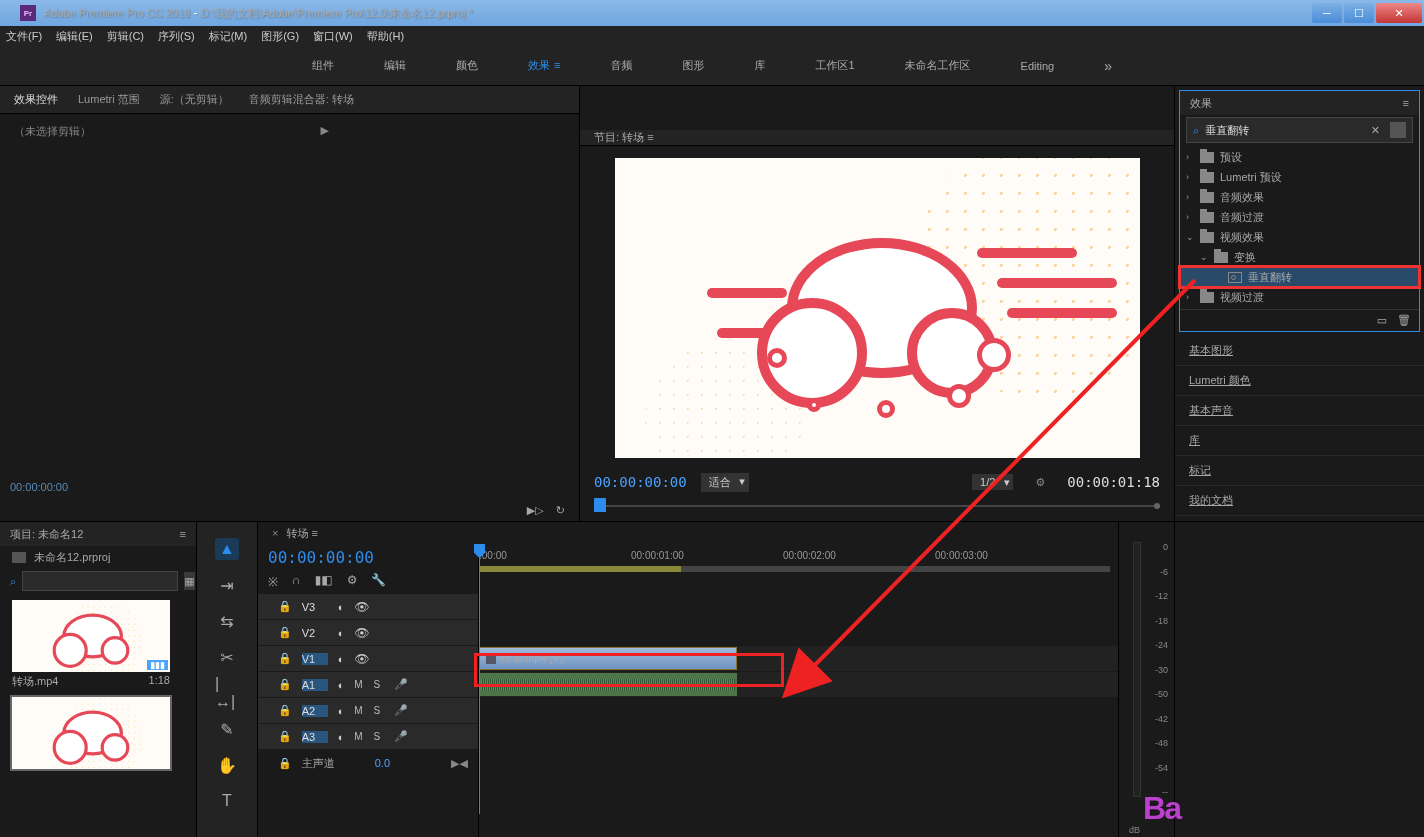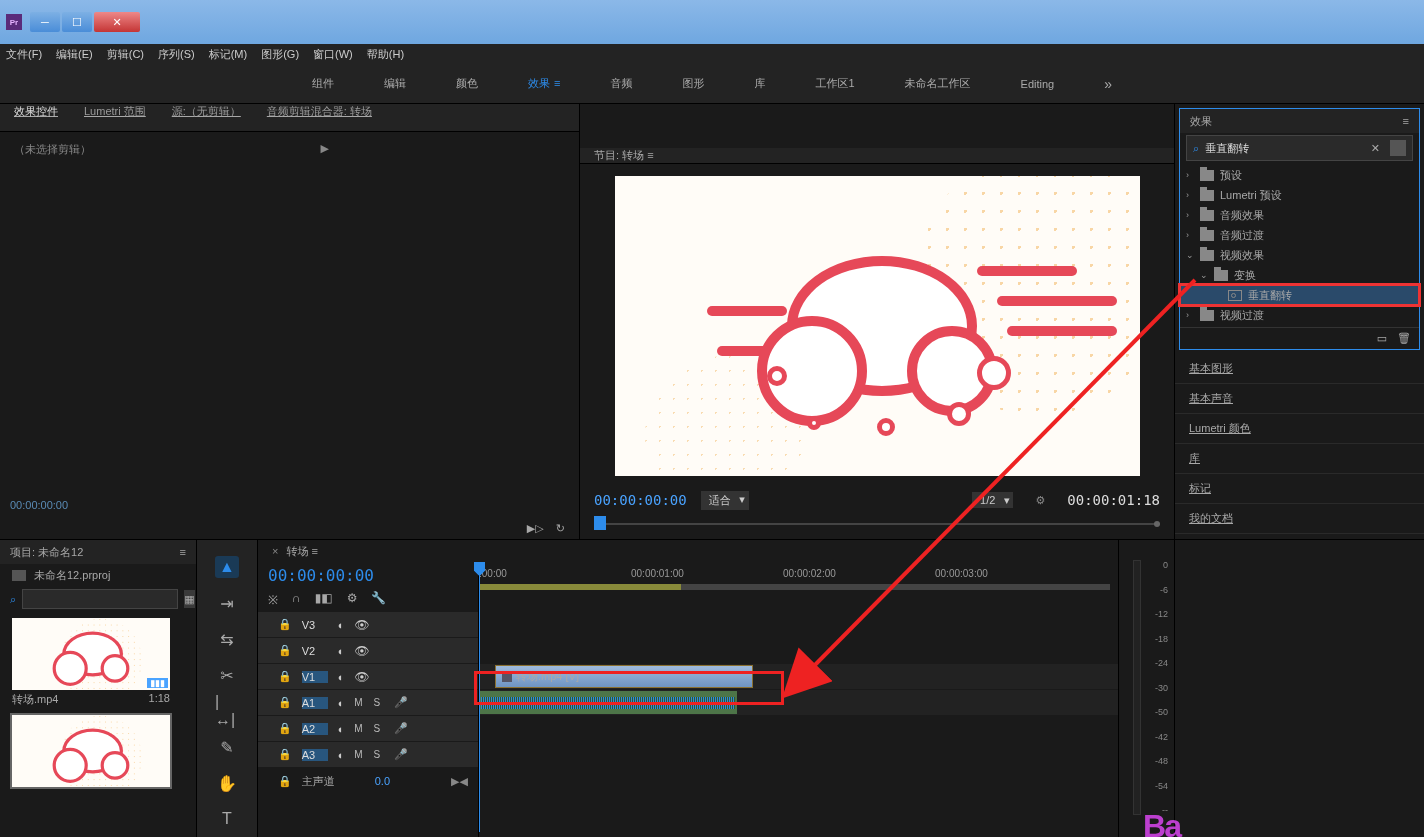--- a/index.html
+++ b/index.html
@@ -1,19 +1,19 @@
 <!DOCTYPE html>
 <html><head>
 <meta charset="utf-8">
 <style>
 * { margin: 0; padding: 0; box-sizing: border-box; font-family: "Microsoft YaHei", Arial, sans-serif; font-size: 11px; color: #a8a8a8; }
 body { width: 1424px; height: 837px; background: #232323; overflow: hidden; }
 
 
-.titlebar { height: 44px; background: linear-gradient(#8bb8e8, #6fa7e0); display: flex; align-items: center; padding-left: 6px; }
+.titlebar { height: 26px; background: linear-gradient(#8bb8e8, #6fa7e0); display: flex; align-items: center; padding-left: 20px; }
 .titlebar .pr-icon { width: 16px; height: 16px; background: #5a2b7a; display: inline-flex; align-items: center; justify-content: center; color: #e6b3ff; font-size: 8px; font-weight: bold; margin-right: 8px; }
 .titlebar .title { color: #fff; font-size: 12px; flex: 1; text-shadow: 1px 1px 2px rgba(0,0,0,.3); }
 .win-btns { display: flex; }
 .win-btns div { width: 30px; height: 20px; margin-right: 2px; display: flex; align-items: center; justify-content: center; color: #fff; font-size: 11px; }
 .win-min { background: linear-gradient(#7db0e4, #4a8dd8); border-radius: 2px; }
 .win-max { background: linear-gradient(#7db0e4, #4a8dd8); border-radius: 2px; }
 .win-close { background: linear-gradient(#e88, #c43535); border-radius: 2px; width: 46px !important; }
 
 
 .menubar { height: 20px; background: #232323; display: flex; align-items: center; padding-left: 6px; gap: 14px; }
@@ -23,21 +23,21 @@
 .wsbar { height: 40px; background: #232323; display: flex; align-items: center; justify-content: center; gap: 30px; border-bottom: 1px solid #000; }
 .wsbar span { color: #aaa; padding: 4px 10px; }
 .wsbar .active { color: #2d8ceb; position: relative; }
 .wsbar .active::after { content: "≡"; color: #2d8ceb; margin-left: 4px; }
 .wsbar .more { font-size: 14px; }
 
 .main { display: flex; height: 435px; }
 
 
 .fx-controls { width: 580px; background: #1a1a1a; border-right: 1px solid #000; display: flex; flex-direction: column; }
-.panel-tabs { height: 28px; display: flex; align-items: flex-start; gap: 26px; padding-left: 14px; border-bottom: 1px solid #000; background: #232323; text-decoration: underline; }
+.panel-tabs { height: 28px; display: flex; align-items: center; gap: 20px; padding-left: 14px; border-bottom: 1px solid #000; background: #232323; }
 .panel-tabs span { color: #999; }
 .panel-tabs .active { color: #ddd; }
 .fx-body { flex: 1; background: #1a1a1a; padding: 10px 14px; position: relative; }
 .noclip { color: #888; }
 .noclip-arrow { position: absolute; right: 250px; color: #888; }
 .fx-time { height: 20px; padding: 2px 10px; color: #5a8bb5; }
 .fx-foot { height: 22px; display: flex; justify-content: flex-end; gap: 12px; padding-right: 14px; align-items: center; color: #555; }
 
 
 .program { flex: 1; background: #1a1a1a; display: flex; flex-direction: column; }
@@ -153,21 +153,21 @@
 .track-head .tgl { color:#ccc; }
 .track-head .eye { color:#ccc; font-size:12px; }
 .track-head .mic { color:#666; }
 .track-head .ms { color:#bbb; font-size:10px; letter-spacing:4px; }
 .track-master { height:26px; display:flex; align-items:center; gap:10px; padding-left:20px; }
 .track-master .val { color:#4aa3ff; margin-left:30px; }
 
 .tl-tracks-right { flex:1; position:relative; border-left:1px solid #000; }
 .track-lane { height:26px; background:#222; border-bottom:1px solid #1a1a1a; position:relative; }
 .track-lane.dark { background:#1a1a1a; }
-.clip-v { position:absolute; left:16px; top:1px; height:23px; width:258px; background:linear-gradient(#9fbbdd,#6f94c2); border:1px solid #8a7030; display:flex; align-items:center; padding-left:6px; color:#222; font-size:10px; }
+.clip-v { position:absolute; left:0; top:1px; height:23px; width:258px; background:linear-gradient(#9fbbdd,#6f94c2); border:1px solid #8a7030; display:flex; align-items:center; padding-left:6px; color:#222; font-size:10px; }
 .clip-v .cicon{width:10px;height:10px;background:#556;margin-right:4px;}
 .clip-a { position:absolute; left:0; top:1px; height:23px; width:258px; background:#4d7548; }
 .clip-a::after { content:""; position:absolute; left:2px; right:2px; top:6px; height:12px; background:
   repeating-linear-gradient(90deg,#2d8ceb 0 1px,transparent 1px 2px),
   linear-gradient(#2d5530,#2d5530); opacity:.9;}
 .red-box { position:absolute; border:3px solid #e22; }
 .red-box.tl { left:216px; top:131px; width:310px; height:34px; }
 
 
 .arrow-svg { position:absolute; pointer-events:none; z-index:50; }
@@ -180,20 +180,21 @@
 .meter-wm { position:absolute; right:-6px; bottom:10px; color:#d946ef; font-size:32px; font-weight:bold; opacity:.85; letter-spacing:-2px;}
 .meter-db { position:absolute; left:10px; bottom:2px; color:#888; font-size:9px;}
 
 .right-lower { width:250px; background:#1a1a1a; border-left:1px solid #000; }
 </style>
 </head>
 <body>
 
 <div class="titlebar">
   <span class="pr-icon">Pr</span>
+  <span class="title"><span>Adobe Premiere Pro CC 2018</span> - <span>D:\我的文档\Adobe\Premiere Pro\12.0\未命名12.prproj *</span></span>
   <div class="win-btns">
     <div class="win-min">─</div>
     <div class="win-max">☐</div>
     <div class="win-close">✕</div>
   </div>
 </div>
 
 <div class="menubar">
   <span>文件(F)</span>
   <span>编辑(E)</span>
@@ -347,22 +348,22 @@
             <span>视频过渡</span>
           </div>
       </div>
       <div class="fx-tree-foot">
         <span>▭</span>
         <span>🗑</span>
       </div>
     </div>
     <div class="right-list">
       <div class="right-item">基本图形</div>
+      <div class="right-item">Lumetri 颜色</div>
       <div class="right-item">基本声音</div>
-      <div class="right-item">Lumetri 颜色</div>
       <div class="right-item">库</div>
       <div class="right-item">标记</div>
       <div class="right-item">我的文档</div>
       <div class="right-item">信息</div>
     </div>
   </div>
 </div>
 
 <div class="lower">
   <div class="project">

